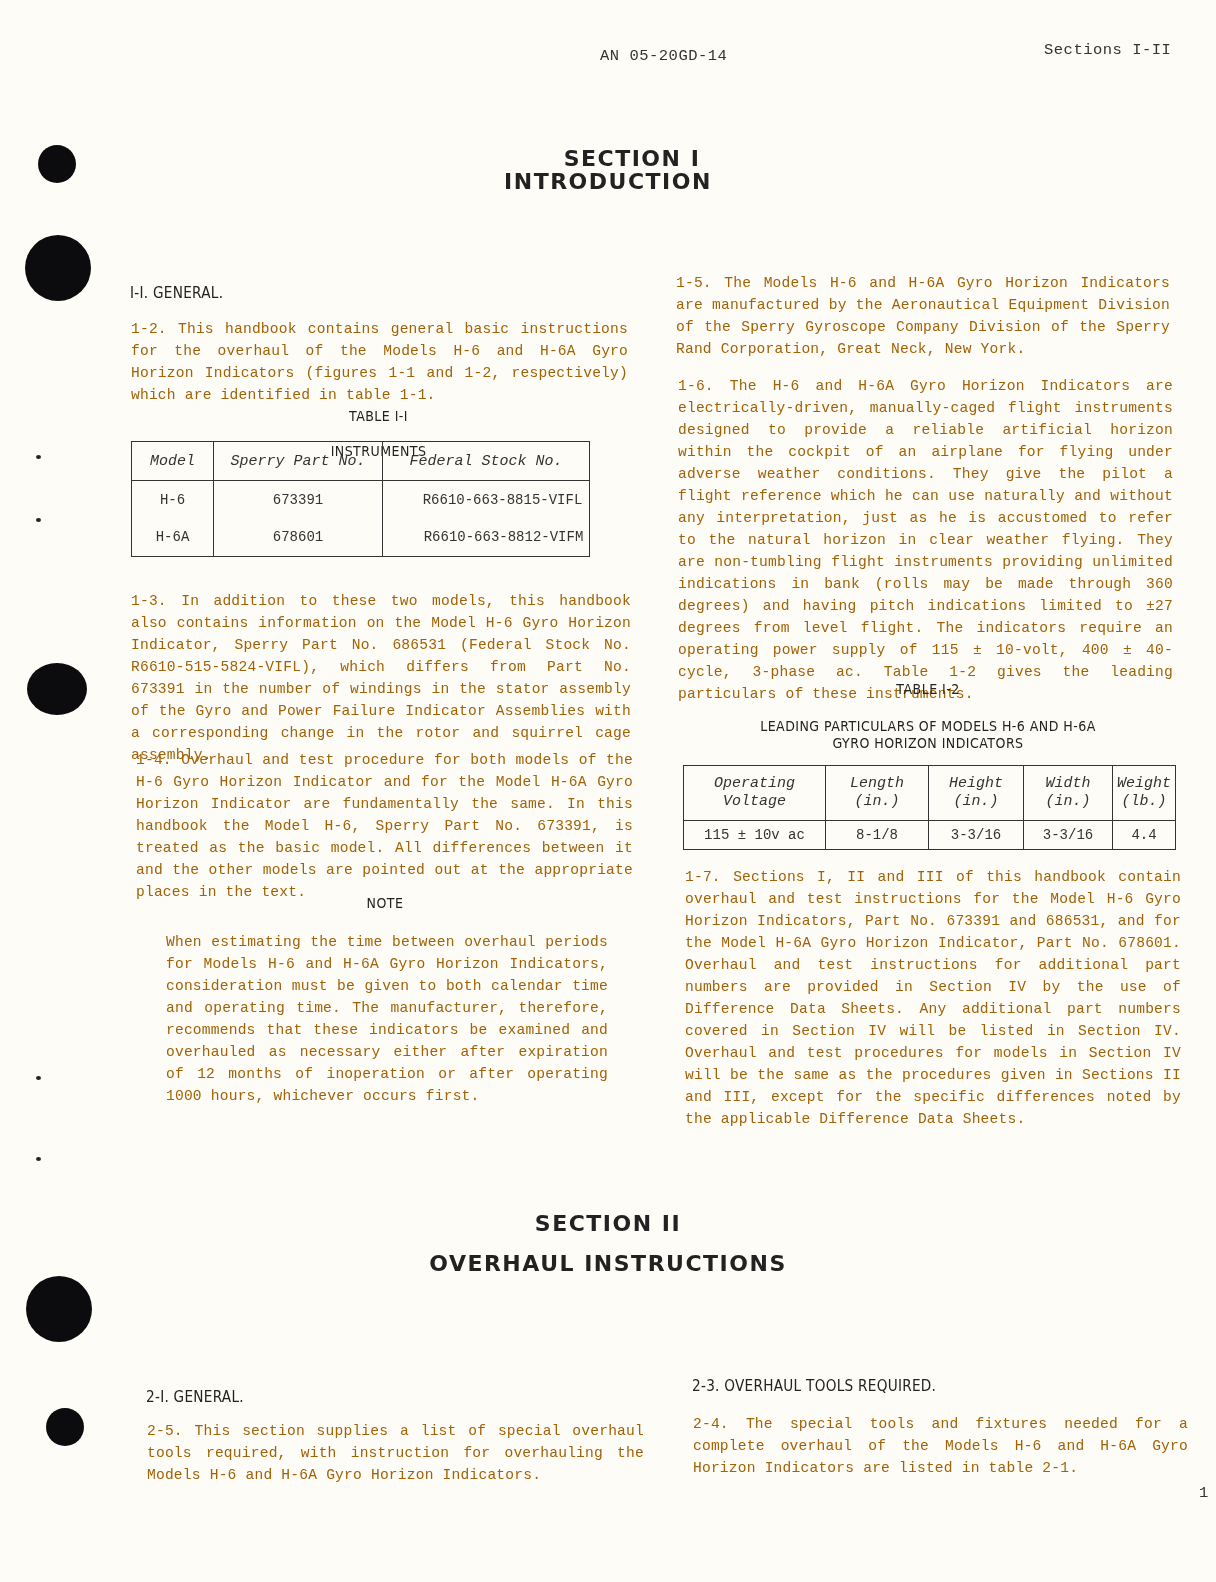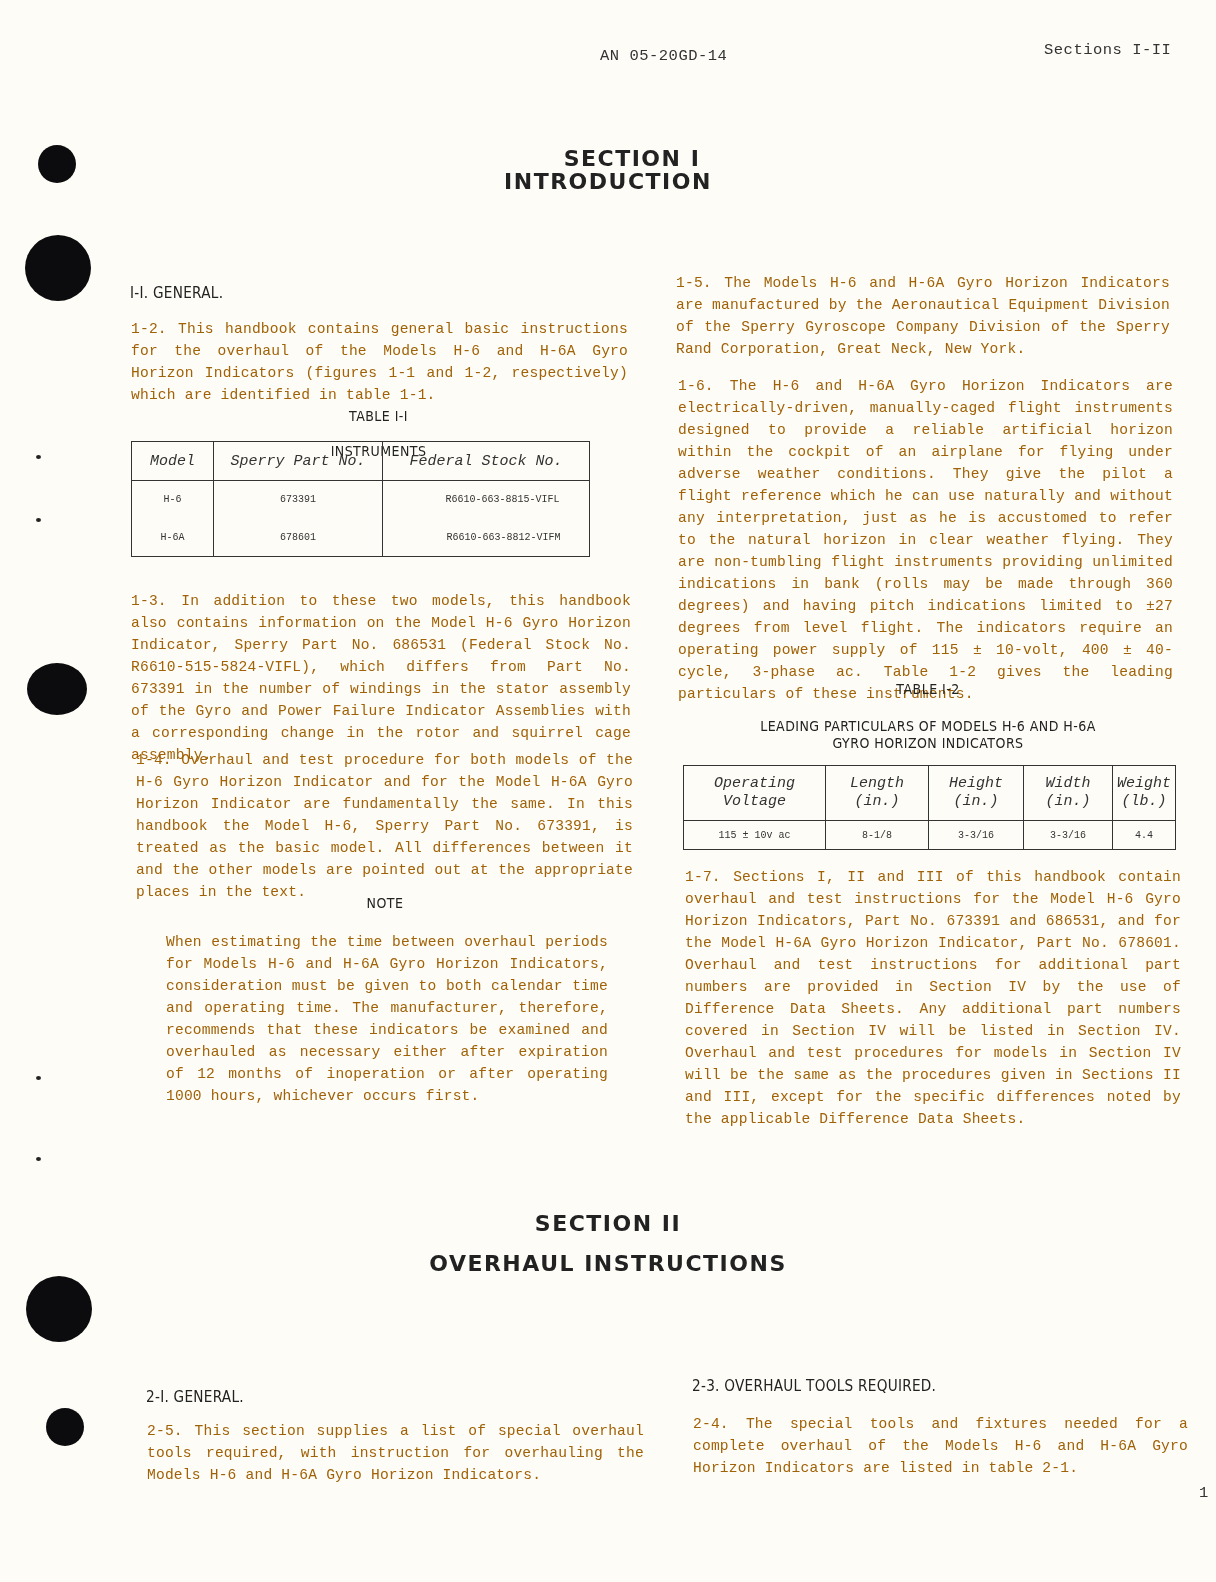--- a/index.html
+++ b/index.html
@@ -25,21 +25,21 @@
     font-family: "Liberation Mono", monospace; font-size: 14.6px; line-height: 22px;
     color: #a16207; text-align: justify; text-align-last: left; letter-spacing: 0.2px;
   }
   .caption {
     font-family: "DejaVu Sans", sans-serif; font-size: 14px; color: #222;
     text-align: center; letter-spacing: 0.5px; transform: scaleX(0.9);
   }
   table.doc { border-collapse: collapse; position: absolute; }
   table.doc td, table.doc th {
     border: 1.5px solid #333; text-align: center;
-    font-family: "Liberation Mono", monospace; font-size: 10px; color: #333;
+    font-family: "Liberation Mono", monospace; font-size: 14px; color: #333;
     font-weight: normal;
   }
   table.doc th { font-style: italic; font-size: 15px; }
   .hole { position: absolute; border-radius: 50%; background: #0c0c0e; }
   .dot { position: absolute; width: 5px; height: 4px; border-radius: 50%; background: #222; }
 </style>
 </head>
 <body>
 
 <div class="hole" style="left:38px;top:145px;width:38px;height:38px;"></div>

